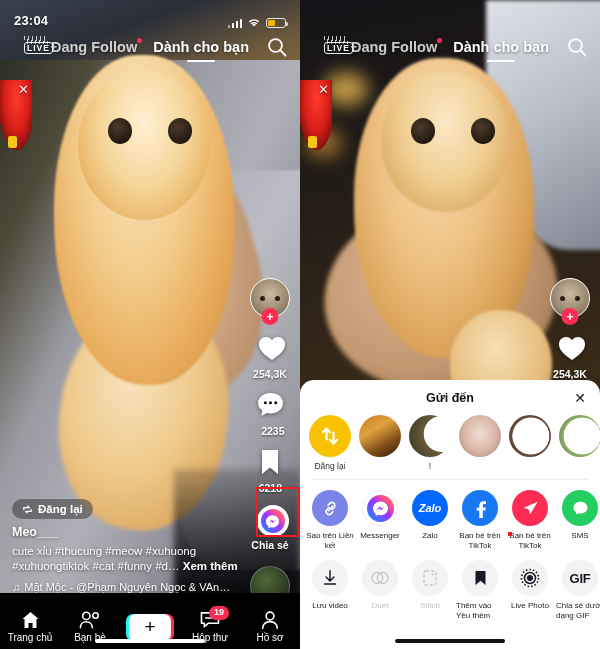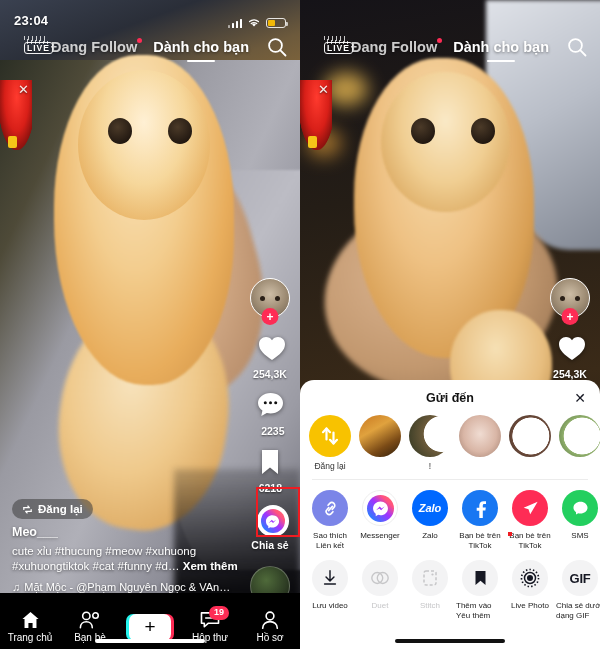--- a/index.html
+++ b/index.html
@@ -416,21 +416,21 @@
 
       <div class="divider"></div>
 
       <div class="app-row">
         <div class="app-cell">
           <div class="app-ic" style="background:#7b85e8">
             <svg width="19" height="19" viewBox="0 0 20 20">
                 <path d="M8 12.2l4-4.4M7.4 6.6l1.8-2a3.1 3.1 0 0 1 4.4 4.4l-1.8 2M12.6 13.4l-1.8 2a3.1 3.1 0 0 1-4.4-4.4l1.8-2" stroke="#fff" stroke-width="1.7" fill="none" stroke-linecap="round"></path>
               </svg>
           </div>
-          <div class="app-cap">Sao thích Liên kết</div>
+          <div class="app-cap">Sao trên Liên kết</div>
         </div>
         <div class="app-cell">
           <div class="app-ic" style="background:#fff;border:1px solid #eee;box-sizing:border-box">
             <span style="width:27px;height:27px;border-radius:50%;background:linear-gradient(45deg,#0099ff,#a033ff 52%,#ff5280 76%,#ff7061);display:flex;align-items:center;justify-content:center">
               <svg width="17" height="17" viewBox="0 0 16 16">
                   <path d="M8 1.4C4.1 1.4 1 4.3 1 7.9c0 2 1 3.8 2.5 5v2.4l2.3-1.3c.7.2 1.4.3 2.2.3 3.9 0 7-2.9 7-6.4S11.9 1.4 8 1.4z" fill="#fff"></path>
                   <path d="M3.9 9.6l3.4-3.5 1.7 1.8 2.9-1.8-3.3 3.5-1.7-1.7z" fill="#a033ff"></path>
                 </svg>
             </span>
           </div>

